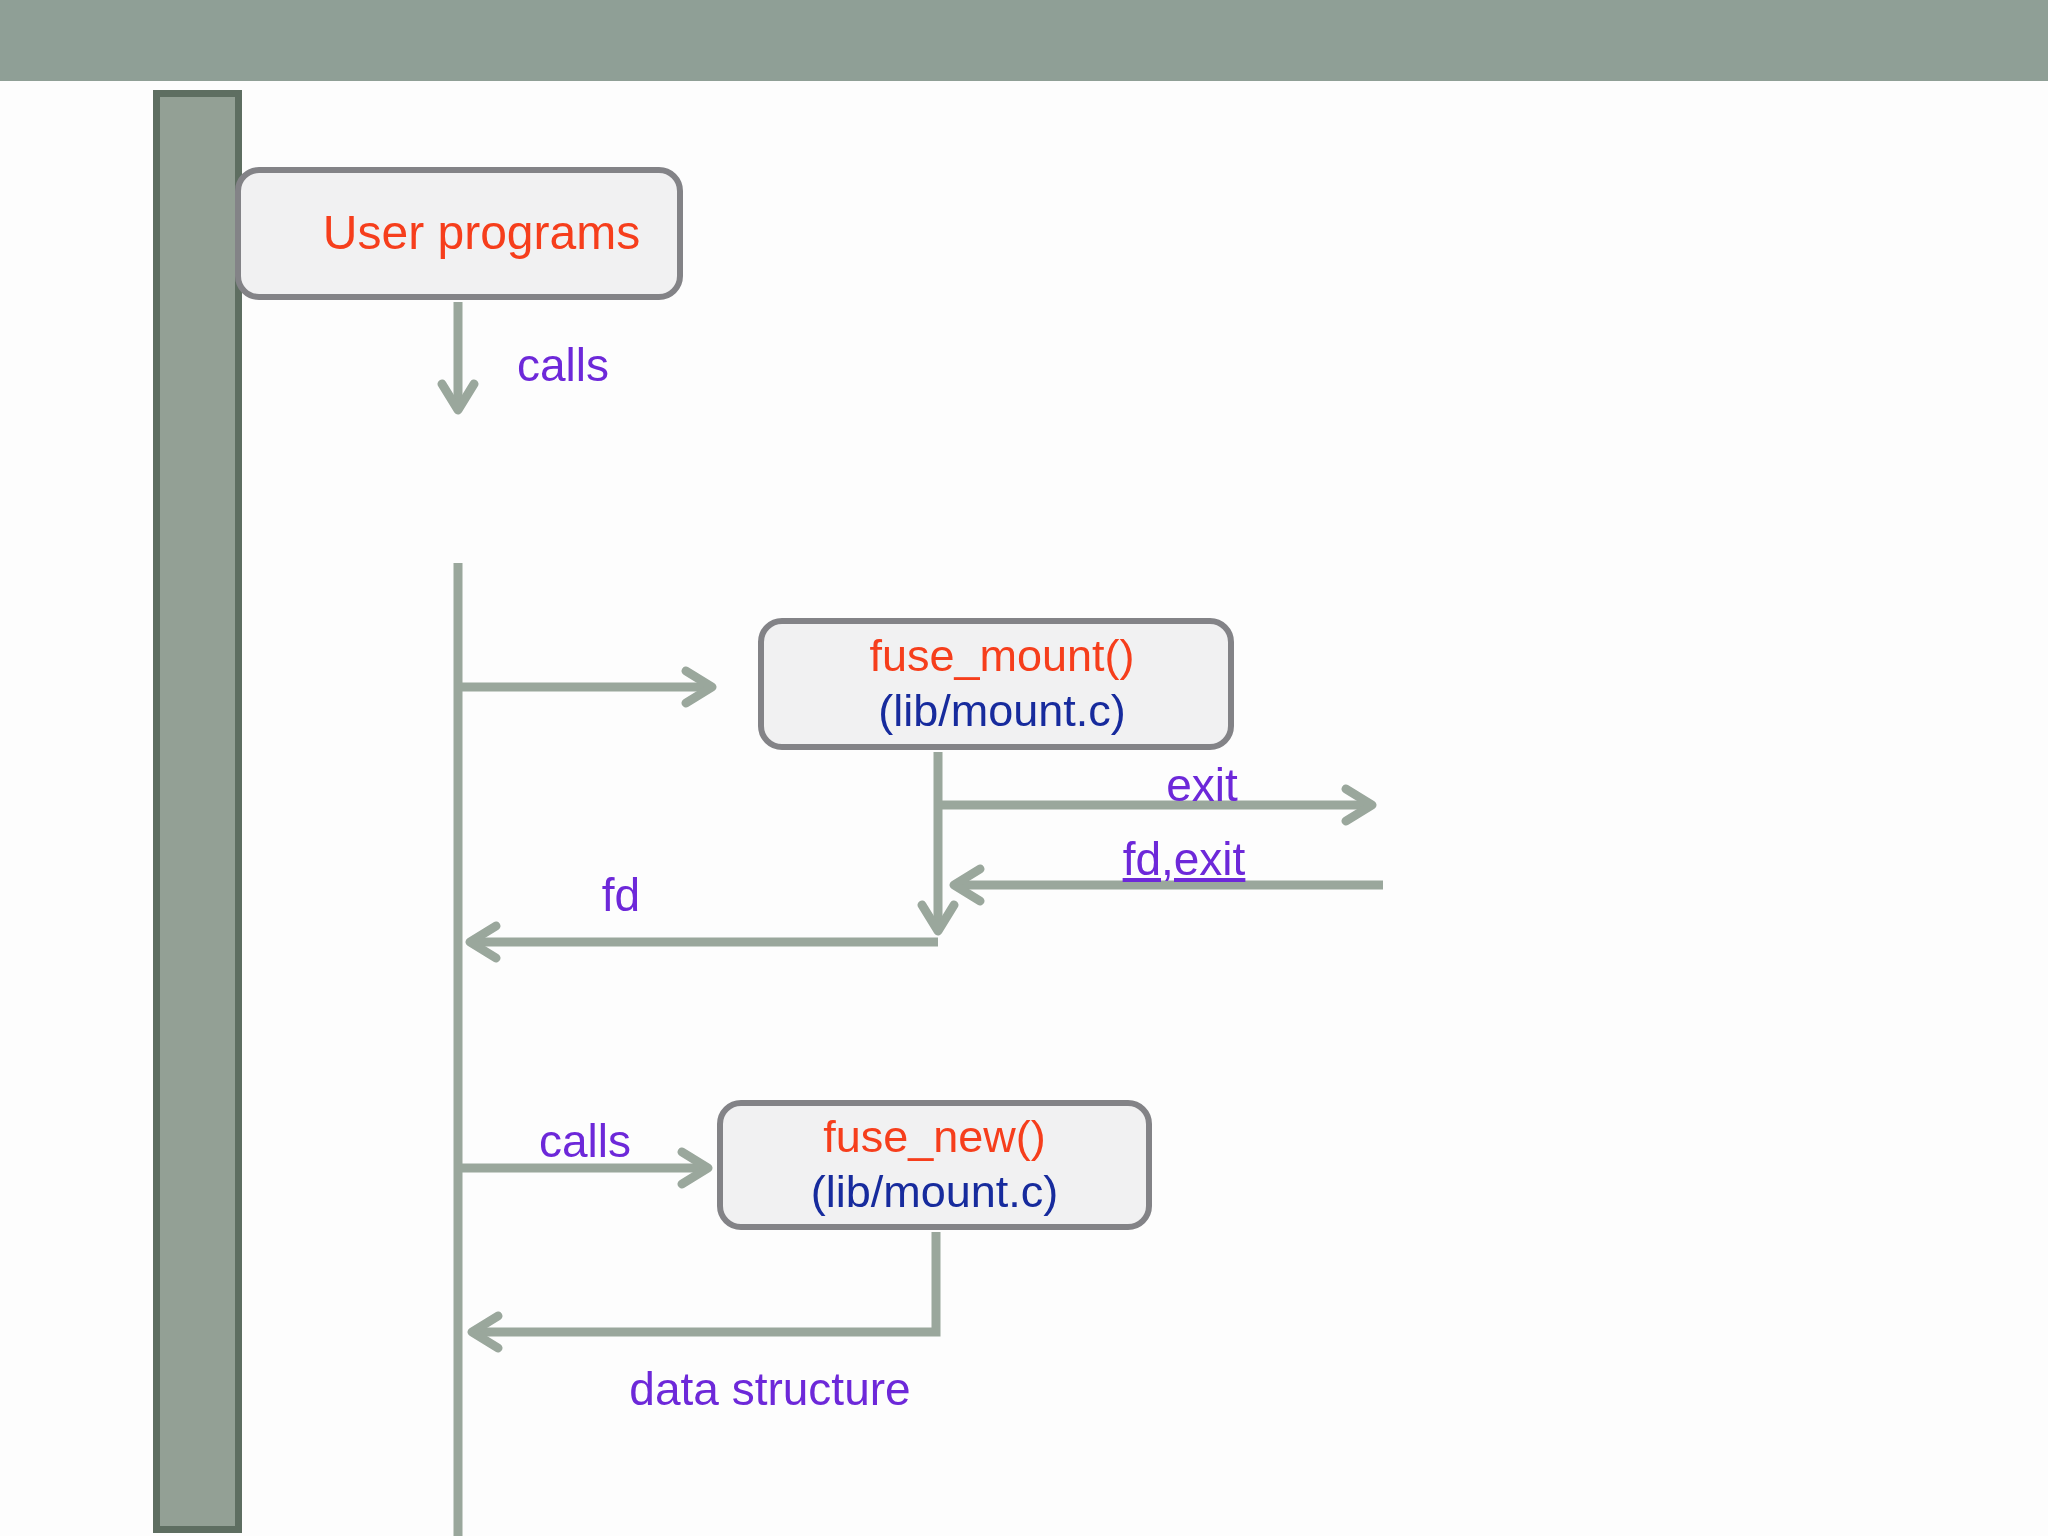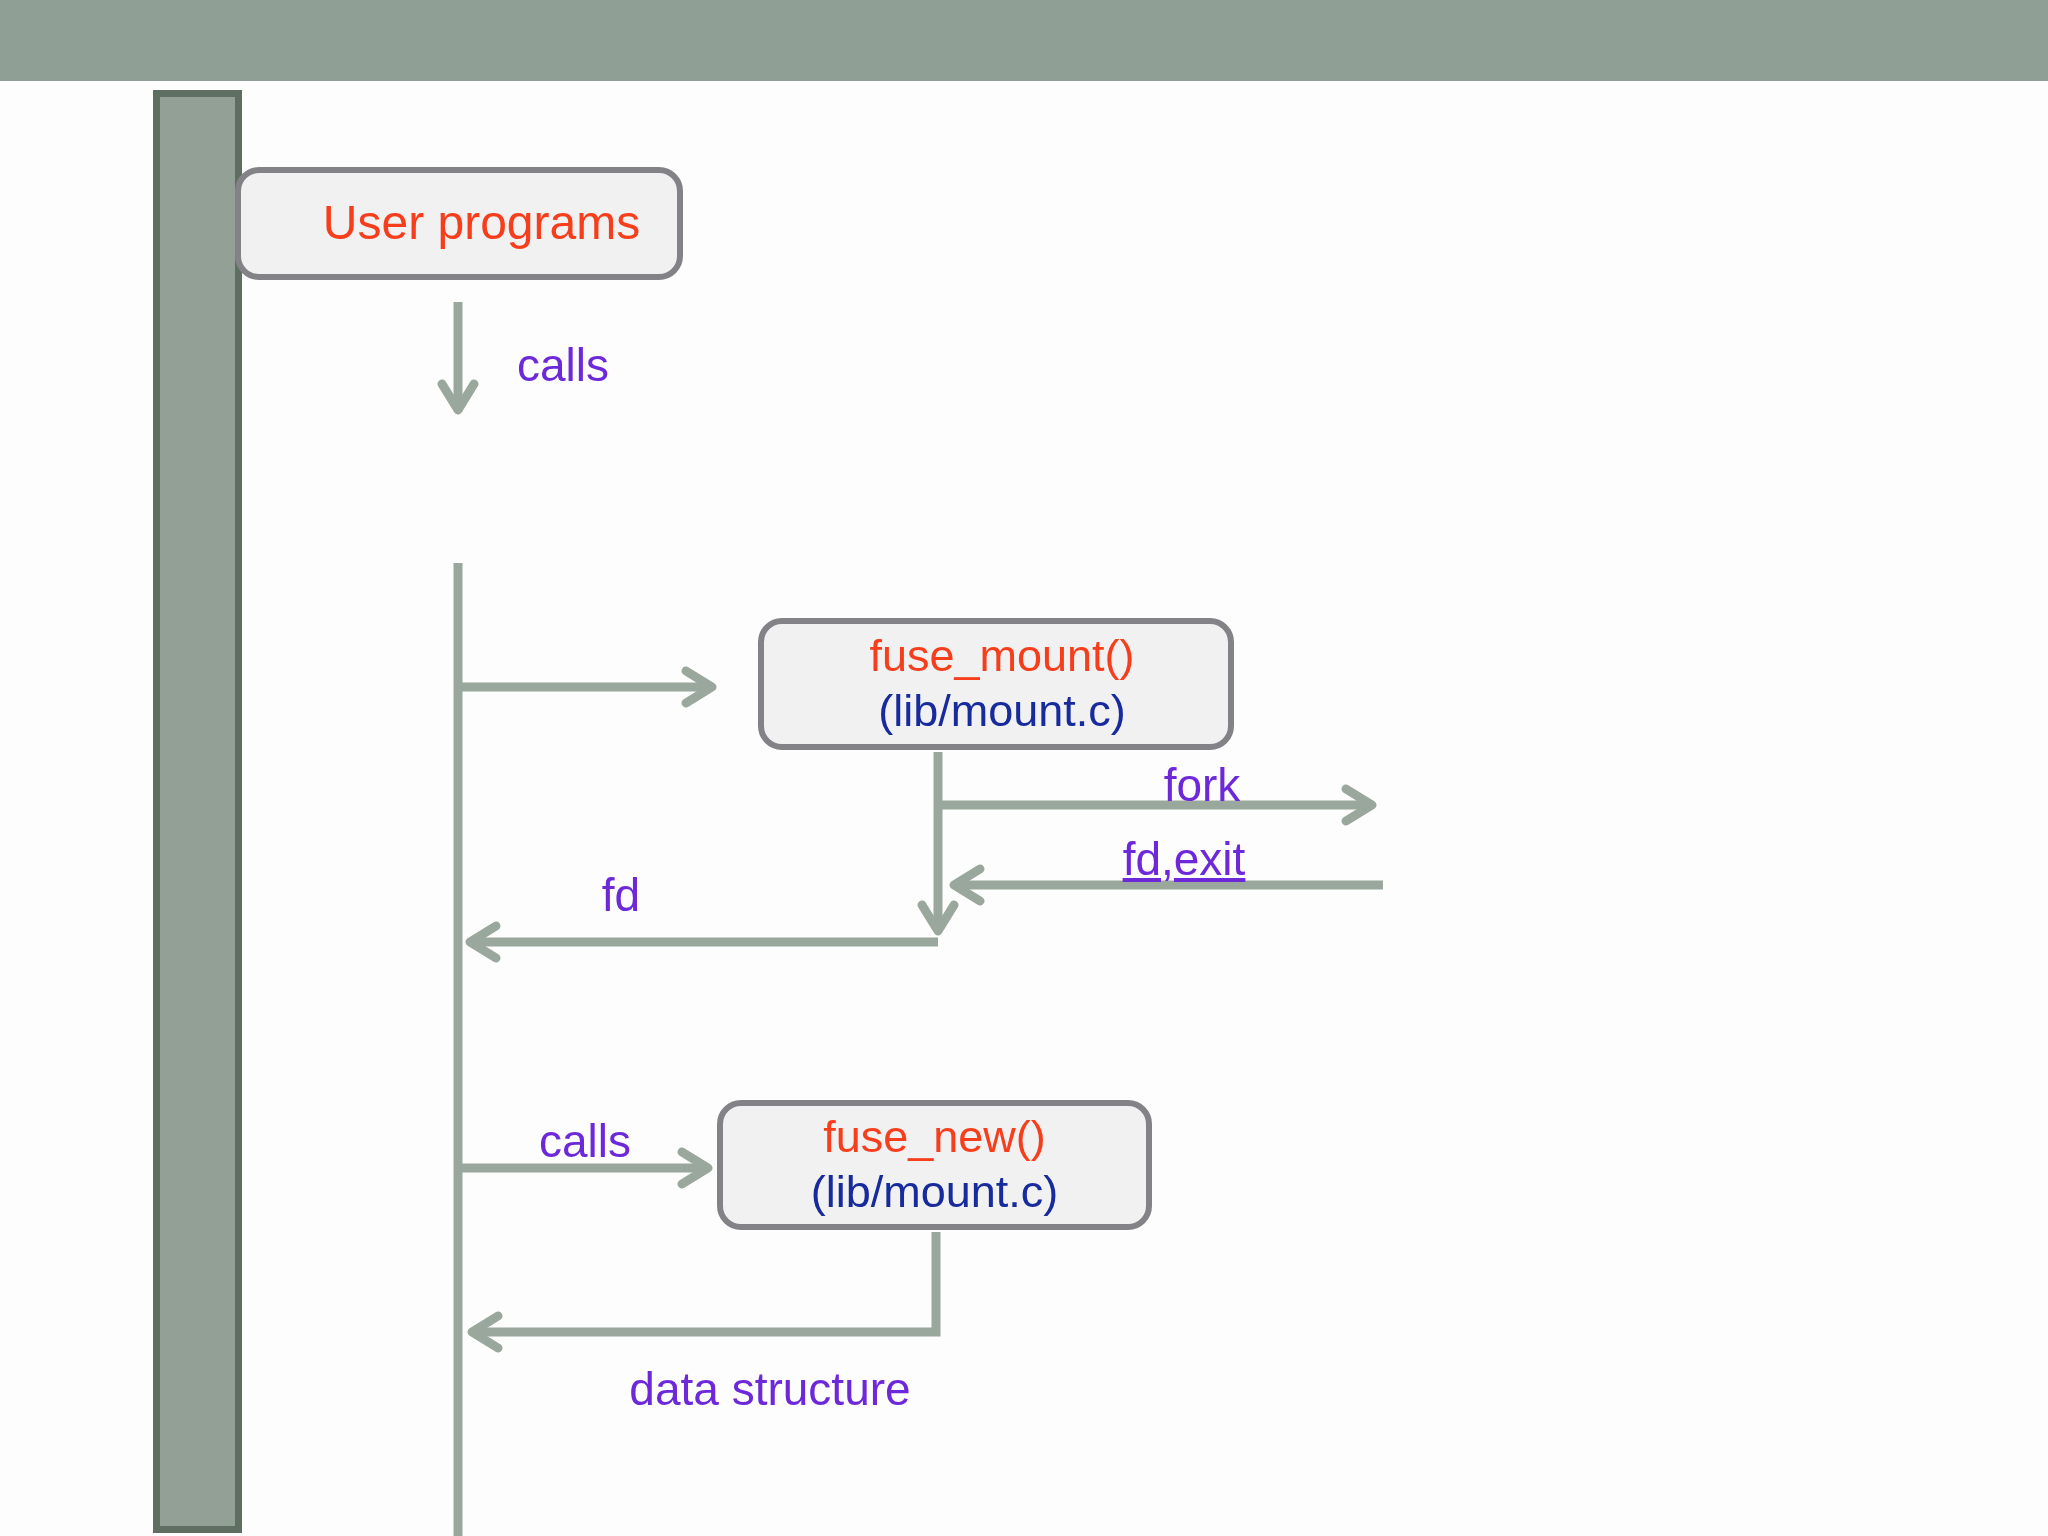--- a/index.html
+++ b/index.html
@@ -37,21 +37,21 @@
     border: 6px solid #838387;
     border-radius: 24px;
     display: flex; flex-direction: column;
     align-items: center; justify-content: center;
     text-align: center;
     line-height: 1.22;
     font-size: 45px;
   }
   .box .title { color: #f63e1c; }
   .box .subtitle { color: #172b9d; }
-  .box-user { left: 235px; top: 167px; width: 448px; height: 113px; font-size: 48px; padding-left: 45px; }
+  .box-user { left: 235px; top: 167px; width: 448px; height: 133px; font-size: 48px; padding-left: 45px; }
   .box-main { left: 233px; top: 420px; width: 478px; height: 145px; }
   .box-mount { left: 758px; top: 618px; width: 476px; height: 132px; padding-left: 12px; }
   .box-fusermount { left: 1383px; top: 772px; width: 422px; height: 128px; }
   .box-new { left: 717px; top: 1100px; width: 435px; height: 130px; }
   .lbl {
     position: absolute;
     transform: translateX(-50%);
     color: #6d28d9;
     font-size: 46px;
     white-space: nowrap;
@@ -100,19 +100,19 @@
     <span class="subtitle">(lib/mount.c)</span>
   </div>
 
 
   <div class="box box-new">
     <span class="title">fuse_new()</span>
     <span class="subtitle">(lib/mount.c)</span>
   </div>
 
   <div class="lbl lbl-calls-top">calls</div>
-  <div class="lbl lbl-fork">fork</div>
+  <div class="lbl lbl-fork">exit</div>
   <div class="lbl lbl-fdexit">fd,exit</div>
   <div class="lbl lbl-fd">fd</div>
   <div class="lbl lbl-calls-bottom">calls</div>
   <div class="lbl lbl-datastructure">data structure</div>
 
 </div>
 
 </body></html>

